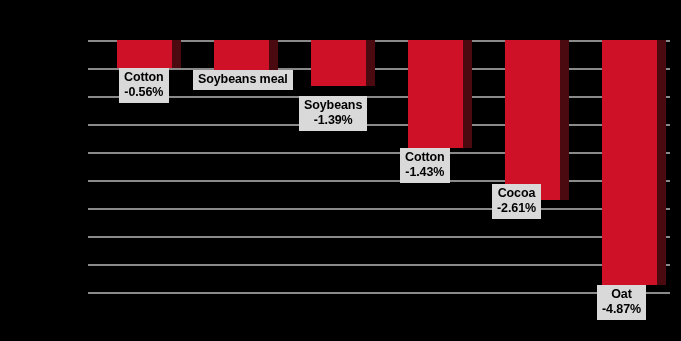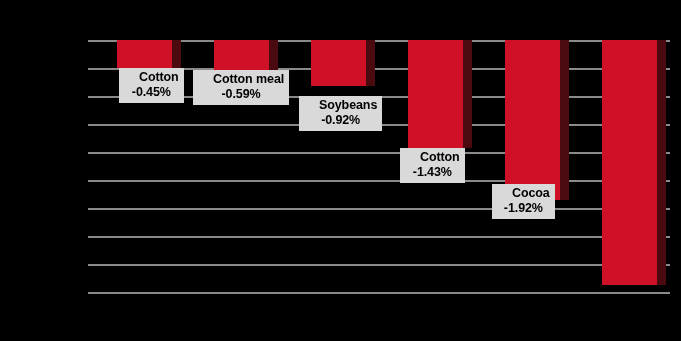--- a/index.html
+++ b/index.html
@@ -49,21 +49,21 @@
     color:#000000;
     font-size:12.5px;
     font-weight:bold;
     line-height:15px;
     padding:2px 5px 3px 5px;
     text-align:center;
     white-space:nowrap;
     z-index:6;
     letter-spacing:-0.1px;
   }
-  .bar-label .lbl-name{display:block;margin-left:15px;}
+  .bar-label .lbl-name{display:block;}
   .bar-label .lbl-val{display:block;}
 </style>
 </head>
 <body>
 
 <div id="chart-root">
 
   <div class="plot-area">
 
     <div class="gridline" style="top:40px"></div>
@@ -76,58 +76,61 @@
     <div class="gridline" style="top:236px"></div>
     <div class="gridline" style="top:264px"></div>
     <div class="gridline" style="top:292px"></div>
 
     <div class="bar-group" style="left:29px">
       <div class="bar-shadow" style="height:28px"></div>
       <div class="bar-face" style="height:28px"></div>
     </div>
     <div class="bar-label" style="left:31px;top:68px">
       <span class="lbl-name">Cotton</span>
-      <span class="lbl-val">-0.45%</span>
+      <span class="lbl-val">-0.56%</span>
     </div>
 
     <div class="bar-group" style="left:126px">
       <div class="bar-shadow" style="height:30px"></div>
       <div class="bar-face" style="height:30px"></div>
     </div>
     <div class="bar-label" style="left:105px;top:70px">
-      <span class="lbl-name">Cotton meal</span>
-      <span class="lbl-val">-0.59%</span>
+      <span class="lbl-name">Soybeans meal</span>
     </div>
 
     <div class="bar-group" style="left:223px">
       <div class="bar-shadow" style="height:46px"></div>
       <div class="bar-face" style="height:46px"></div>
     </div>
     <div class="bar-label" style="left:211px;top:96px">
       <span class="lbl-name">Soybeans</span>
-      <span class="lbl-val">-0.92%</span>
+      <span class="lbl-val">-1.39%</span>
     </div>
 
     <div class="bar-group" style="left:320px">
       <div class="bar-shadow" style="height:108px"></div>
       <div class="bar-face" style="height:108px"></div>
     </div>
     <div class="bar-label" style="left:312px;top:148px">
       <span class="lbl-name">Cotton</span>
       <span class="lbl-val">-1.43%</span>
     </div>
 
     <div class="bar-group" style="left:417px">
       <div class="bar-shadow" style="height:160px"></div>
       <div class="bar-face" style="height:160px"></div>
     </div>
     <div class="bar-label" style="left:404px;top:184px">
       <span class="lbl-name">Cocoa</span>
-      <span class="lbl-val">-1.92%</span>
+      <span class="lbl-val">-2.61%</span>
     </div>
 
     <div class="bar-group" style="left:514px">
       <div class="bar-shadow" style="height:245px"></div>
       <div class="bar-face" style="height:245px"></div>
     </div>
+    <div class="bar-label" style="left:509px;top:285px">
+      <span class="lbl-name">Oat</span>
+      <span class="lbl-val">-4.87%</span>
+    </div>
 
   </div>
 </div>
 
 </body></html>

